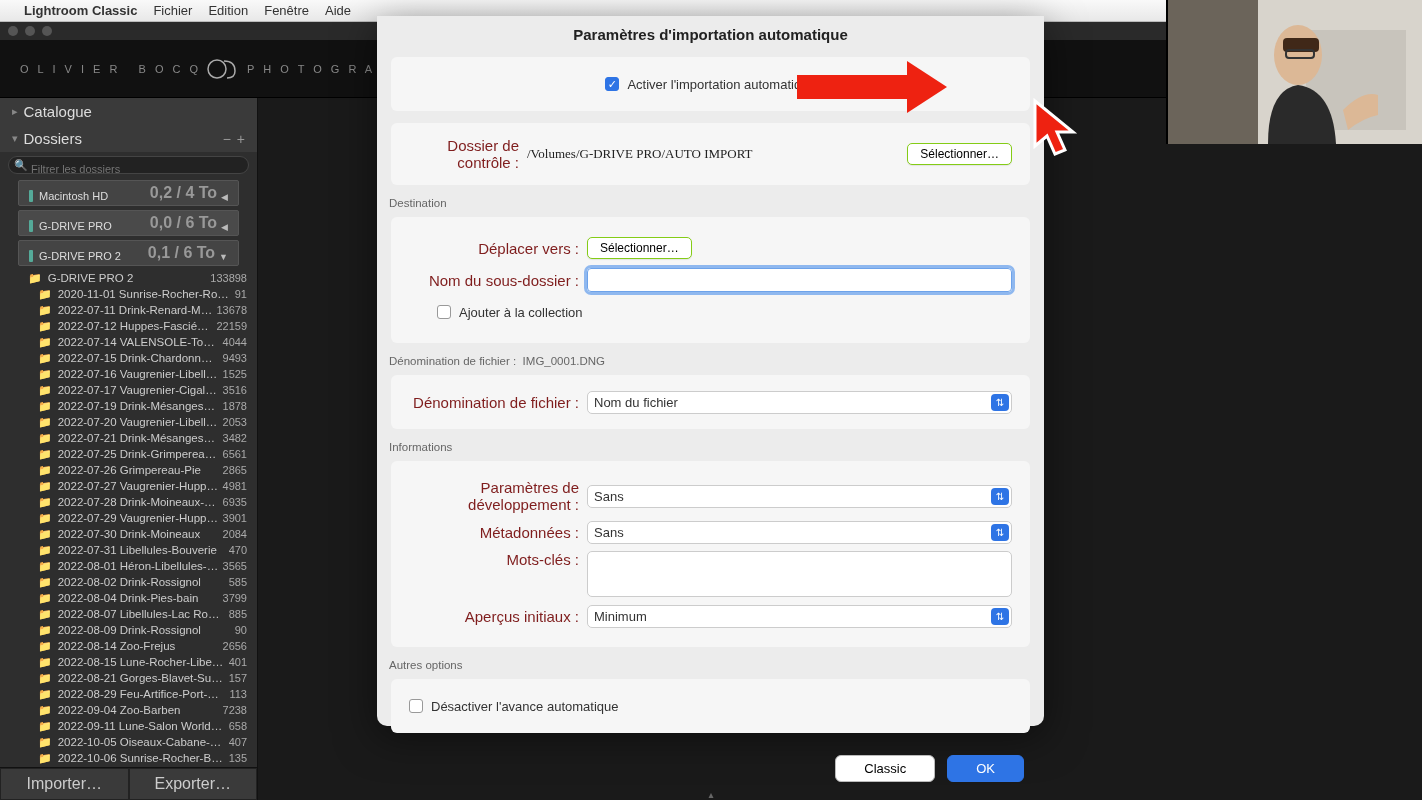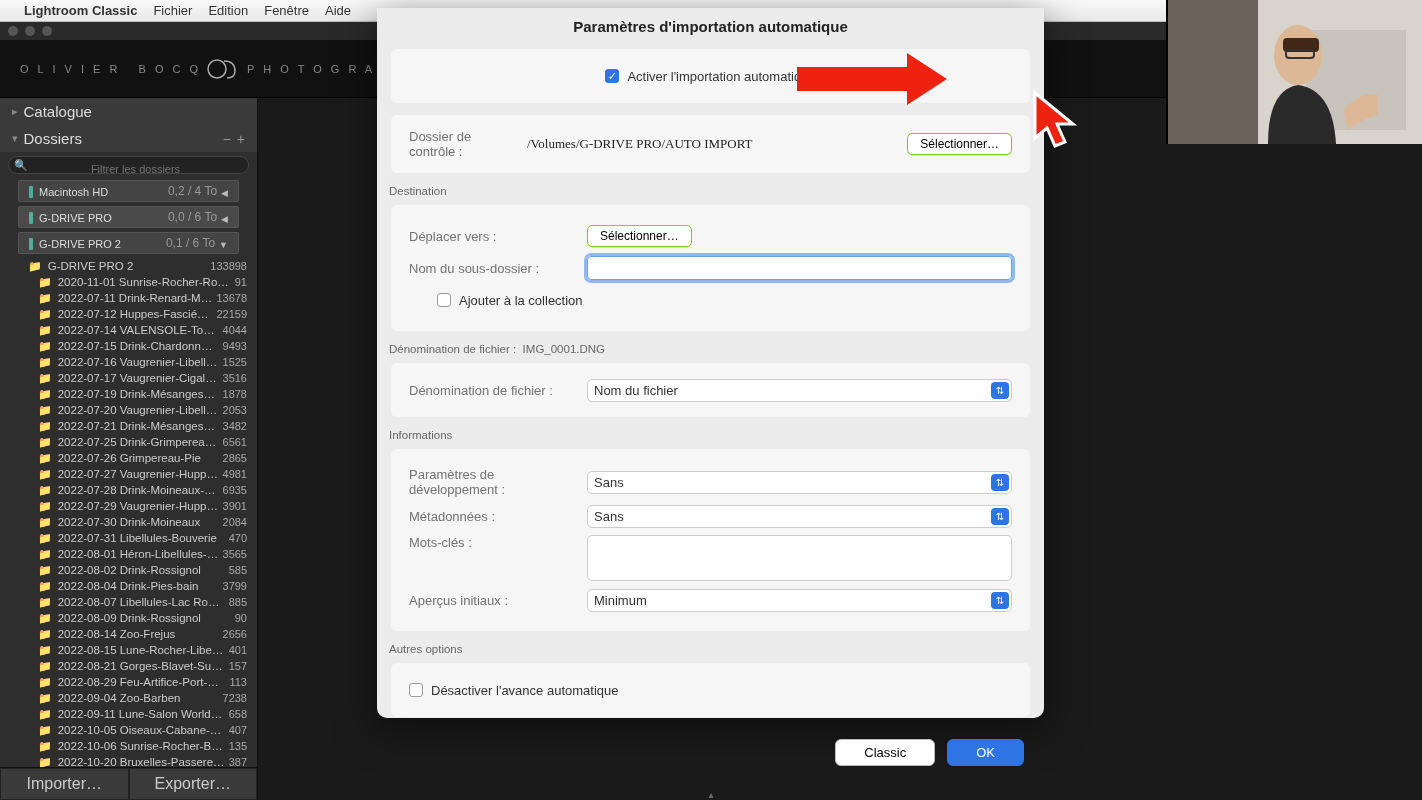--- a/index.html
+++ b/index.html
@@ -25,44 +25,44 @@
 .nav-right { margin-left: auto; display: flex; gap: 10px; color: #aaa; font-size: 19px; }
 .nav-right span { padding: 0 6px; border-left:1px solid #444;}
 .nav-right span:first-child{border:none;}
 
 .body { display: flex; height: calc(100% - 58px - 18px); }
 .sidebar { width: 258px; background: #2e2e2e; color: #ccc; font-size: 12px; display: flex; flex-direction: column; border-right: 1px solid #111;}
 .panel-head { background: #3a3a3a; padding: 5px 12px; font-size: 15px; color: #ddd; display: flex; align-items: center; }
 .panel-head .chev { margin-right: 6px; font-size: 11px; color:#888;}
 .panel-head .btns { margin-left: auto; font-size: 14px; color: #999; display:flex; gap:6px;}
 .search-row { padding: 4px 8px; display:flex; align-items:center;}
-.search-row input { flex:1; background: #222; border: 1px solid #444; border-radius: 10px; padding: 10px 8px 2px 22px; color: #888; font-size: 11px; height:18px;text-align:center;}
+.search-row input { flex:1; background: #222; border: 1px solid #444; border-radius: 10px; padding: 10px 8px 2px 22px; color: #888; font-size: 11px; height:18px;}
 .search-row .sicon { position: absolute; margin-left: 6px; color:#666; font-size:11px;}
 .vol { display: flex; align-items: flex-end; padding: 3px 10px; background: #444; border:1px solid #555; border-radius:2px; margin:2px 18px; font-size:11px; color:#ddd;}
 .vol.sel { background: #4a4a4a; }
 .vol .bar { width:4px; height:12px; background:#5a9; margin-right:6px; border-radius:1px;}
-.vol .meta { margin-left:auto; font-size:12px; color:#999;}
+.vol .meta { margin-left:auto; font-size:16px; color:#999;font-weight:bold;}
 .vol .tri { margin-left:4px; color:#bbb;font-size:9px;}
 .tree { flex:1; overflow: hidden; padding: 2px 0;}
 .tree-row { display: flex; align-items: center; padding: 1px 10px 1px 38px; font-size: 11.5px; color: #ccc; line-height:14px; white-space:nowrap;}
 .tree-row.root { padding-left: 28px; font-weight:500;}
 .tree-row .fold { color:#888; margin-right:6px; font-size:11px;}
 .tree-row .name { flex:1; overflow:hidden; text-overflow:ellipsis;}
 .tree-row .cnt { color:#aaa; font-size:11px; margin-left:4px;}
 .sb-footer { display:flex; border-top:1px solid #111;}
 .sb-footer button { flex:1; background:#3a3a3a; border:1px solid #222; color:#ccc; font-size:16px; padding:6px; cursor:pointer;}
 
 
-.dialog { position:absolute; top:8px; left:377px; width:667px; height:710px; background:#ececec; border-radius:0 0 10px 10px; box-shadow:0 10px 40px rgba(0,0,0,.5); font-size:13px; color:#333;}
+.dialog { position:absolute; top:16px; left:377px; width:667px; height:710px; background:#ececec; border-radius:0 0 10px 10px; box-shadow:0 10px 40px rgba(0,0,0,.5); font-size:13px; color:#333;}
 .dialog h1 { text-align:center; font-size:15px; font-weight:600; padding:10px 0 14px; color:#222;}
 .section { background:#f6f6f6; border-radius:6px; margin:0 14px 12px; padding:12px 18px;}
 .section.narrow { padding:8px 18px;}
 .sec-label { font-size:11.5px; color:#666; margin:0 0 8px 12px;}
 .row { display:flex; align-items:center; margin:6px 0; min-height:26px;}
-.row .lbl { width:178px; padding-right:8px; color:#737373; font-size:13px;}
+.row .lbl { width:178px; text-align:right; padding-right:8px; color:#7f1d1d; font-size:15px;}
 .row .val { flex:1; color:#222;font-family:Liberation Serif, serif;}
 .row .btn { background:#fff; border:1px solid #84cc16; border-radius:5px; padding:3px 12px; font-size:12px; cursor:pointer; box-shadow:0 1px 1px rgba(0,0,0,.08);}
 .checkbox { width:14px; height:14px; border:1px solid #999; border-radius:3px; margin-right:8px; display:inline-flex; align-items:center; justify-content:center; background:#fff;}
 .checkbox.checked { background:#2e74e5; border-color:#2e74e5; color:#fff; font-size:11px;}
 .textin { flex:1; border:1px solid #bbb; border-radius:4px; height:24px; padding:2px 6px; background:#fff;}
 .textin.focus { outline:3px solid #8fb8ef; border-color:#6ea3ea;}
 .select { flex:1; background:#fff; border:1px solid #ccc; border-radius:5px; height:23px; display:flex; align-items:center; padding:0 6px; position:relative;}
 .select .arrbox { position:absolute; right:2px; top:2px; bottom:2px; width:18px; background:#2e74e5; border-radius:4px; display:flex; align-items:center; justify-content:center; color:#fff; font-size:10px;}
 .textarea { flex:1; background:#fff; border:1px solid #ccc; border-radius:5px; height:46px;}
 .dialog-footer { display:flex; justify-content:flex-end; gap:12px; padding:10px 20px 16px;}

